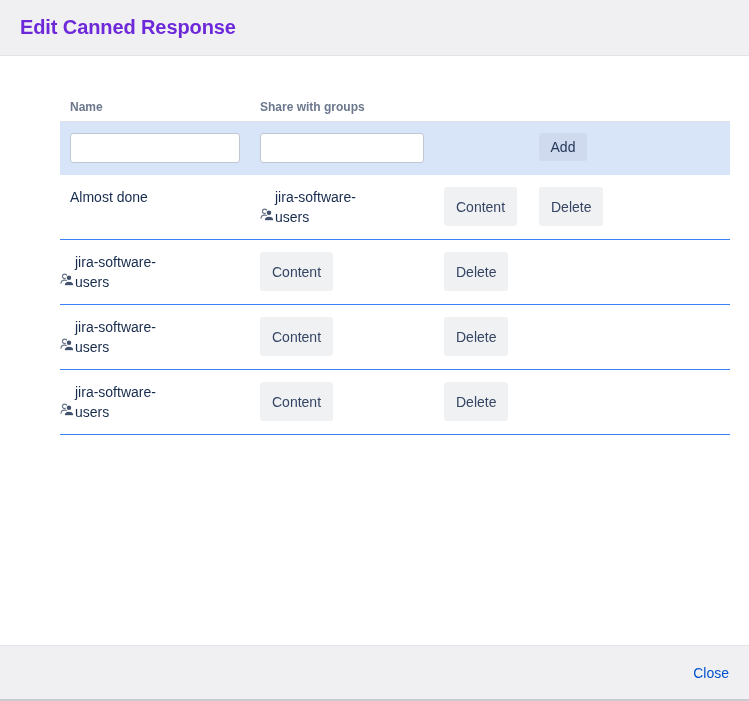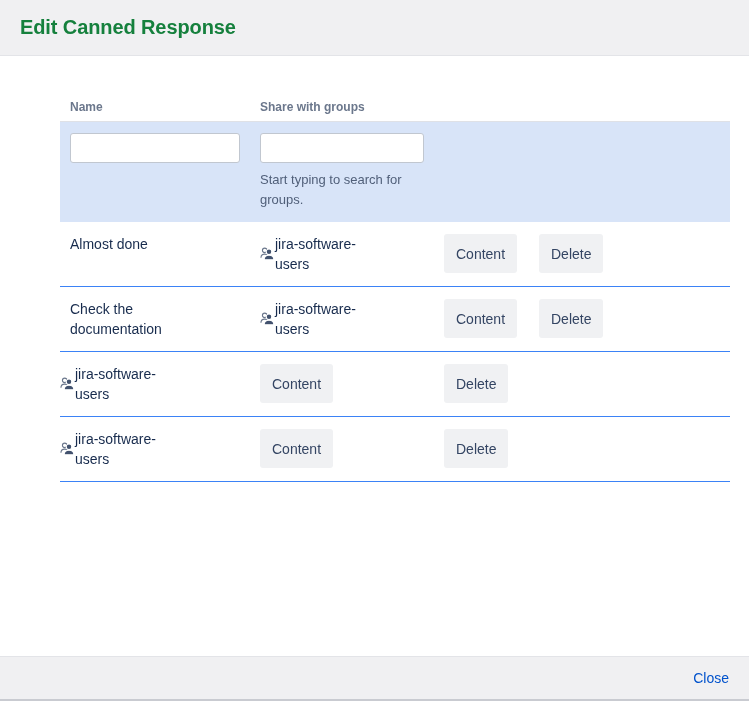--- a/index.html
+++ b/index.html
@@ -19,21 +19,21 @@
     background: #F0F0F2;
     border-bottom: 1px solid #E3E4E8;
     display: flex;
     align-items: center;
     padding: 0 20px;
     flex: 0 0 auto;
   }
   .modal-title {
     font-size: 20px;
     font-weight: 700;
-    color: #15803d;
+    color: #6d28d9;
     letter-spacing: -0.1px;
   }
 
   
   .modal-body { flex: 1 1 auto; background: #ffffff; overflow: hidden; margin-left: 20px; }
 
   .canned-table { margin: 44px 39px 0 40px; width: 670px; font-size: 14px; }
 
   .grid-row {
     display: grid;
@@ -102,27 +102,27 @@
 
   
   .data-row {
     padding: 12px 0;
     border-bottom: 1px solid #3b82f6;
     align-items: start;
     line-height: 20px;
   }
   .cell-name { padding-left: 10px; }
   .data-row .cell-name span { display: inline-block; max-width: 140px; }
-  .group-cell { display: flex; align-items: center; }
+  .group-cell { display: flex; align-items: flex-end; }
   .group-icon { flex: 0 0 auto; margin-top: 3px; }
   .group-text { display: inline-block; width: 112px; color: #172B4D; }
 
   
   .modal-footer {
-    height: 43px;
+    height: 54px;
     flex: 0 0 auto;
     background: #F0F0F2;
     border-top: 1px solid #E3E4E8;
     display: flex;
     align-items: center;
     justify-content: flex-end;
     padding: 0 20px;
   }
   .close-link {
     color: #0052CC;
@@ -149,44 +149,45 @@
         <div></div>
         <div></div>
       </div>
 
       <div class="grid-row editor-row">
         <div class="cell-name">
           <input class="text-input name-input" type="text" value="" style="">
         </div>
         <div>
           <input class="text-input groups-input" type="text" value="" style="">
-          <div class="helper-text">Start typing to search for groups.</div>
         </div>
         <div></div>
+        <div>
+          <button class="btn add-btn">Add</button>
+        </div>
       </div>
 
       <div class="grid-row data-row">
         <div class="cell-name"><span>Almost done</span></div>
         <div class="group-cell">
           <span class="group-icon">
             <svg width="15" height="15" viewBox="0 0 16 16">
                 <circle cx="5" cy="4.6" r="2.4" fill="none" stroke="#6B778C" stroke-width="1.2"></circle>
                 <path d="M1 12.6 q0-4 4-4 t4 4" fill="none" stroke="#6B778C" stroke-width="1.2"></path>
                 <circle cx="9.6" cy="6.2" r="3" fill="#42526E" stroke="#ffffff" stroke-width="1.2"></circle>
                 <path d="M4.4 14.6 q0-4.8 5.2-4.8 t5.2 4.8 z" fill="#42526E" stroke="#ffffff" stroke-width="1.2"></path>
               </svg>
           </span>
           <span class="group-text">jira-software-users</span>
         </div>
         <div><button class="btn">Content</button></div>
         <div><button class="btn">Delete</button></div>
       </div>
 
       <div class="grid-row data-row">
-        <div class="cell-name"><span>Check the documentation</span></div>
         <div class="group-cell">
           <span class="group-icon">
             <svg width="15" height="15" viewBox="0 0 16 16">
                 <circle cx="5" cy="4.6" r="2.4" fill="none" stroke="#6B778C" stroke-width="1.2"></circle>
                 <path d="M1 12.6 q0-4 4-4 t4 4" fill="none" stroke="#6B778C" stroke-width="1.2"></path>
                 <circle cx="9.6" cy="6.2" r="3" fill="#42526E" stroke="#ffffff" stroke-width="1.2"></circle>
                 <path d="M4.4 14.6 q0-4.8 5.2-4.8 t5.2 4.8 z" fill="#42526E" stroke="#ffffff" stroke-width="1.2"></path>
               </svg>
           </span>
           <span class="group-text">jira-software-users</span>

